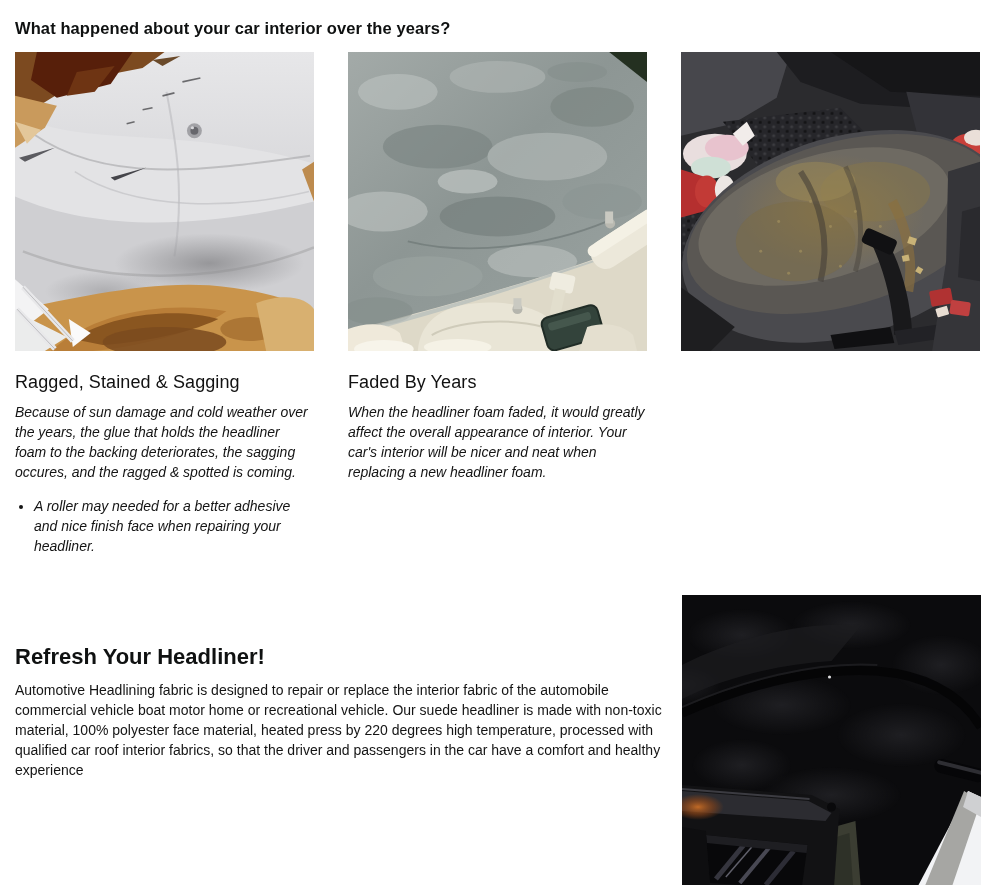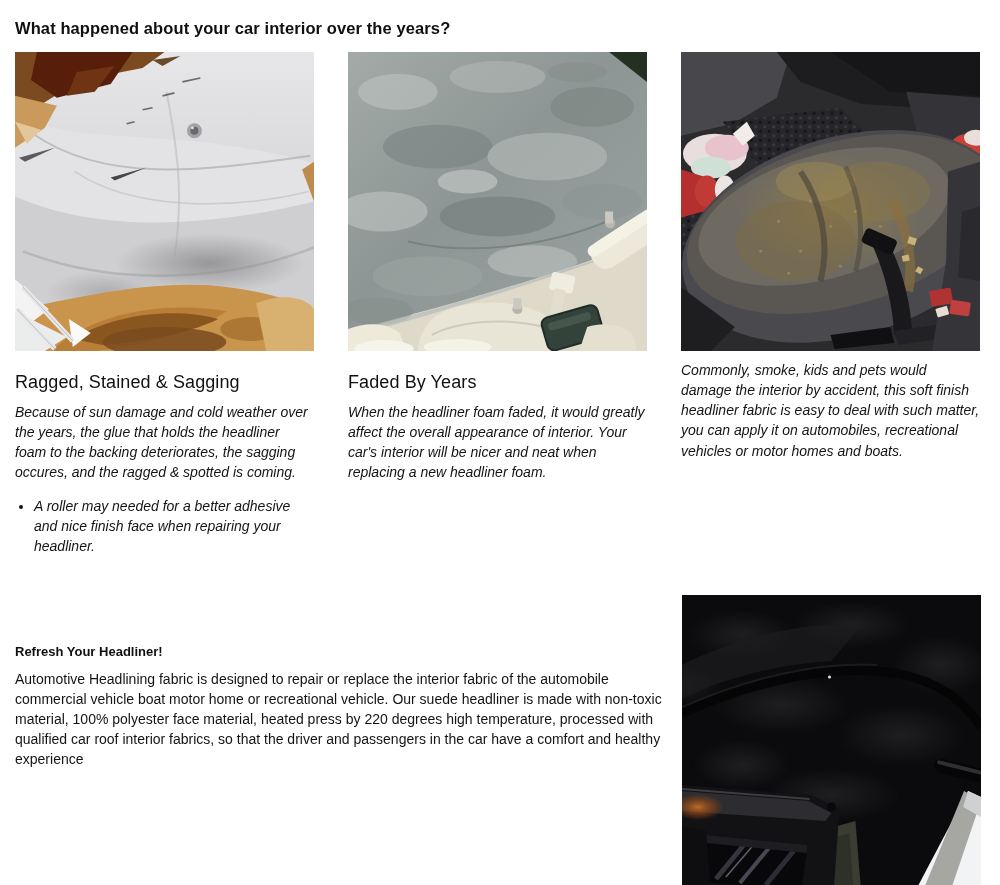--- a/index.html
+++ b/index.html
@@ -29,21 +29,21 @@
     margin:9px 0 0 0;
     font-style:italic;font-size:14px;line-height:1.44;color:#141414;
   }
   .col-bullets{
     margin:13px 0 0 0;padding-left:19px;
     font-style:italic;font-size:14px;line-height:1.44;color:#141414;
   }
   .col-bullets li{margin:0;}
 
   .refresh{position:absolute;left:15px;top:627px;width:656px;}
-  .refresh-heading{margin:0;font-size:13px;font-weight:700;color:#0f1111;}
+  .refresh-heading{margin:0;font-size:22px;font-weight:700;color:#0f1111;}
   .refresh-body{
     margin:10px 0 0 0;
     font-size:14px;line-height:1.43;color:#141414;
   }
   .refresh-emphasis{
     margin:14px 0 0 0;
     font-weight:700;font-size:13.5px;line-height:1.48;color:#0f1111;
   }
 
   .bottom-image{
@@ -276,21 +276,20 @@
           <path d="M282,160 L300,155 L300,230 L278,226 Z" fill="#2a2a2e"></path>
 
           <rect x="250" y="238" width="22" height="16" rx="2" transform="rotate(-10 261 246)" fill="#b03232"></rect>
           <rect x="270" y="250" width="20" height="14" rx="2" transform="rotate(8 280 257)" fill="#c04040"></rect>
           <rect x="256" y="256" width="12" height="9" rx="1" transform="rotate(-16 262 260)" fill="#e8ddd2"></rect>
 
           <path d="M0,236 L54,276 L30,300 L0,300 Z" fill="#1e1e20"></path>
           <path d="M150,284 L210,276 L214,292 L154,298 Z" fill="#101012"></path>
         </svg>
       </div>
-      <p class="col-body">Commonly, smoke, kids and pets would damage the interior by accident, this soft finish headliner fabric is easy to deal with such matter, you can apply it on automobiles, recreational vehicles or motor homes and boats.</p>
     </div>
 
   </div>
 
   <div class="refresh">
     <h2 class="refresh-heading">Refresh Your Headliner!</h2>
     <p class="refresh-body">Automotive Headlining fabric is designed to repair or replace the interior fabric of the automobile commercial vehicle boat motor home or recreational vehicle. Our suede headliner is made with non-toxic material, 100% polyester face material, heated press by 220 degrees high temperature, processed with qualified car roof interior fabrics, so that the driver and passengers in the car have a comfort and healthy experience</p>
   </div>
 
   <div class="bottom-image">

